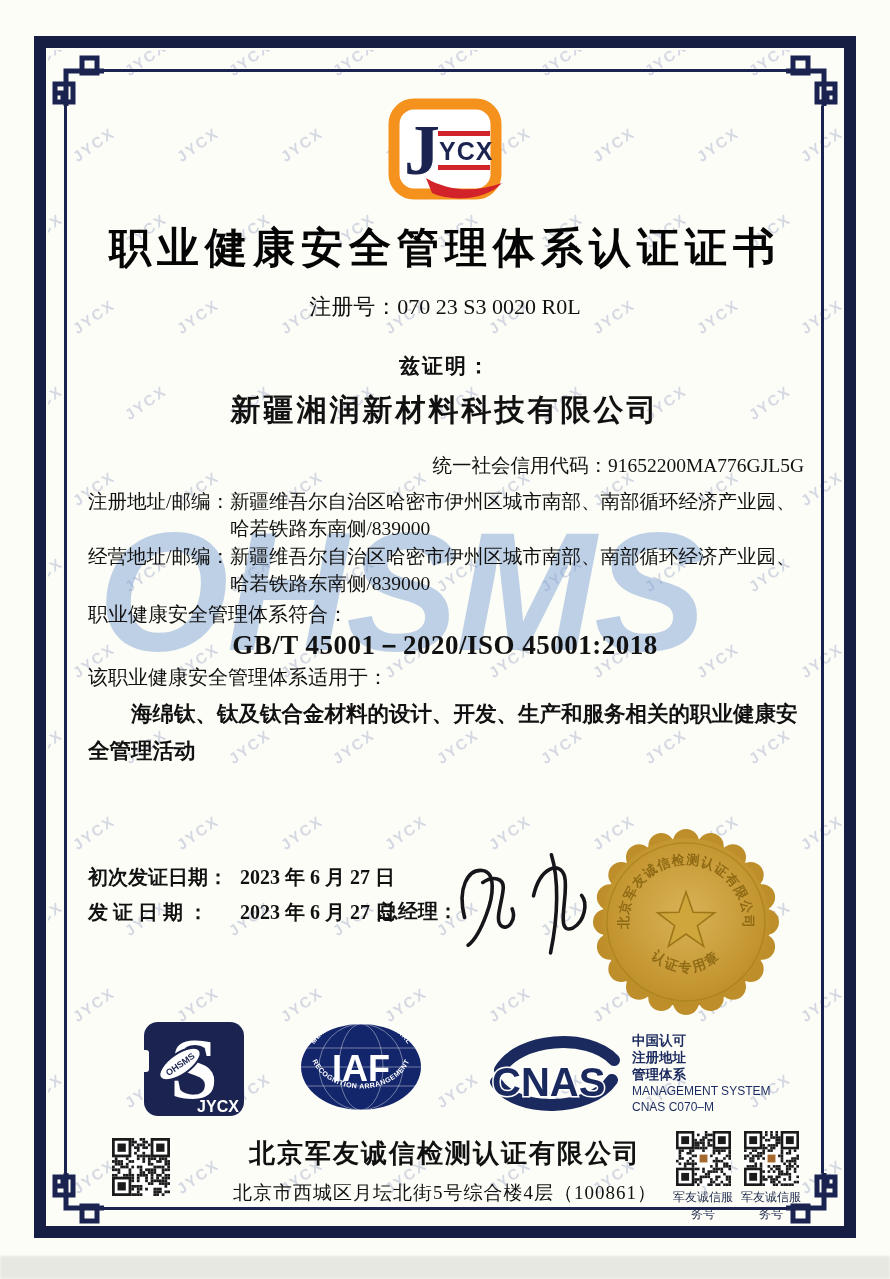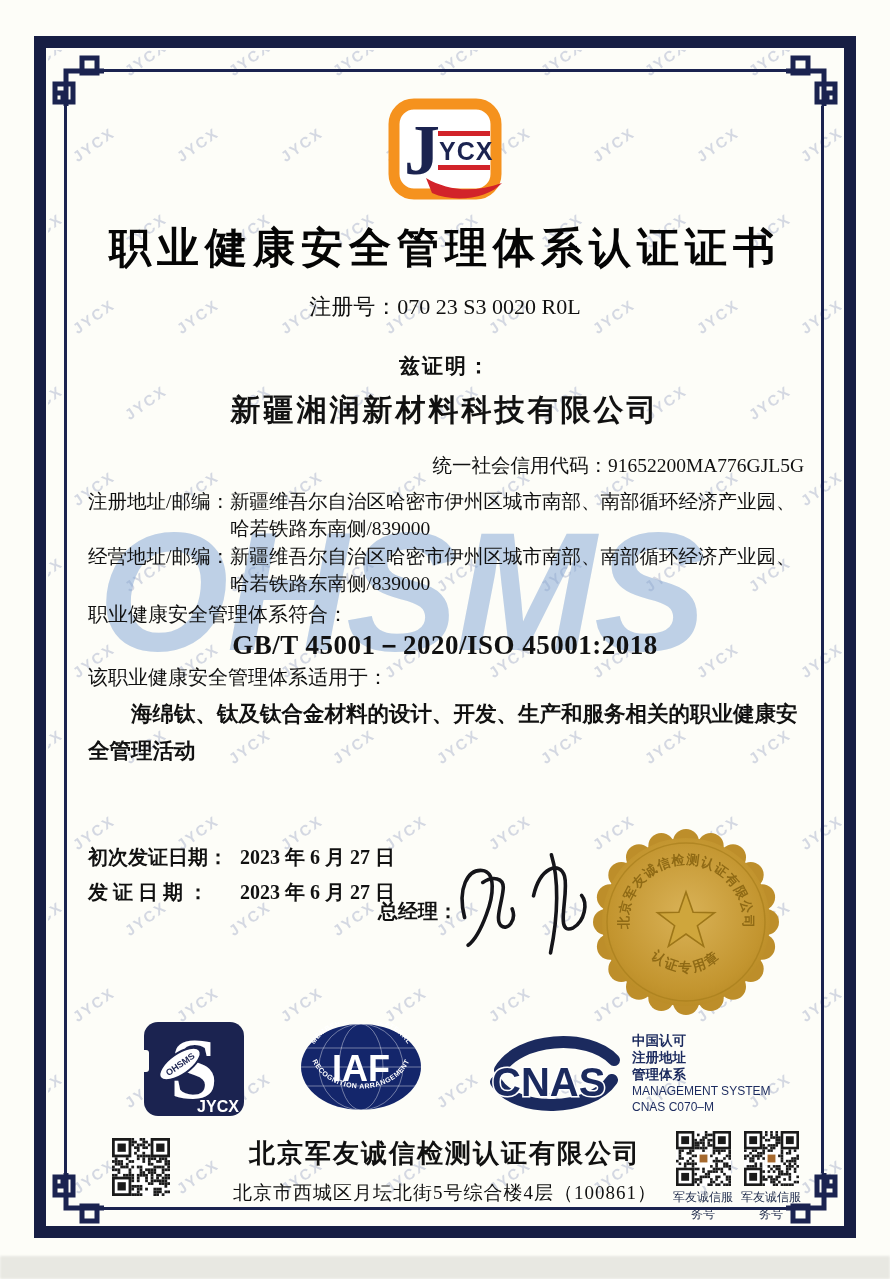--- a/index.html
+++ b/index.html
@@ -232,21 +232,21 @@
       <span class="lbl">经营地址/邮编：</span>
       <span>新疆维吾尔自治区哈密市伊州区城市南部、南部循环经济产业园、哈若铁路东南侧/839000</span>
     </div>
 
     <div class="abs plain20" style="left:88px;top:601px;">职业健康安全管理体系符合：</div>
     <div class="abs ctr standard" style="top:627px;">GB/T 45001－2020/ISO 45001:2018</div>
     <div class="abs plain20" style="left:88px;top:664px;">该职业健康安全管理体系适用于：</div>
     <div class="abs scope" style="left:88px;top:696px;width:716px;">海绵钛、钛及钛合金材料的设计、开发、生产和服务相关的职业健康安全管理活动</div>
 
 
-    <div class="abs" style="left:88px;top:840px;width:420px;">
+    <div class="abs" style="left:88px;top:860px;width:420px;">
       <div class="daterow">
         <span class="dl">初次发证日期：</span>
         <span>2023 年 6 月 27 日</span>
       </div>
       <div class="daterow">
         <span class="dl">发 证 日 期 ：</span>
         <span>2023 年 6 月 27 日</span>
       </div>
     </div>
     <div class="abs gm" style="left:378px;top:898px;">总经理：</div>

